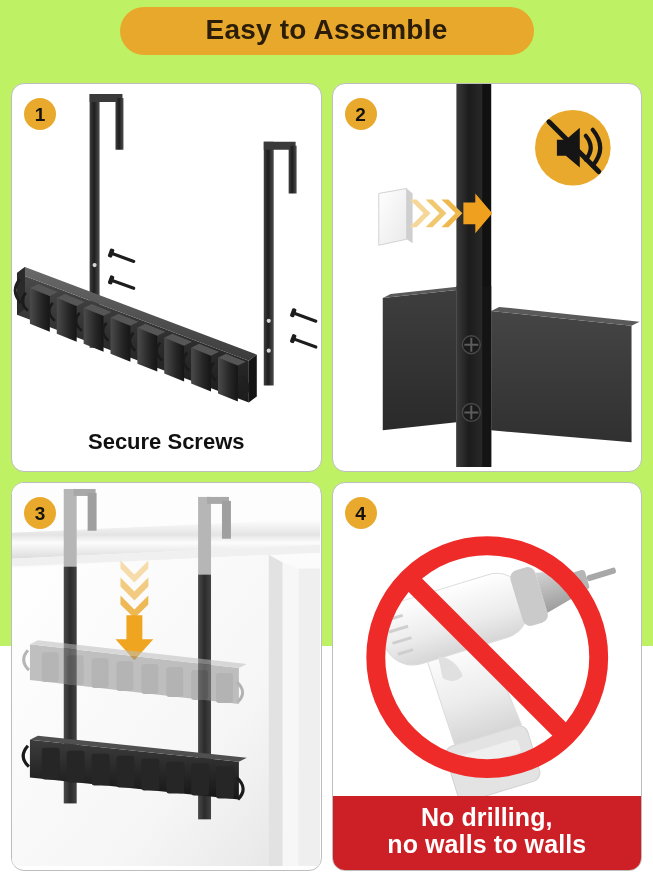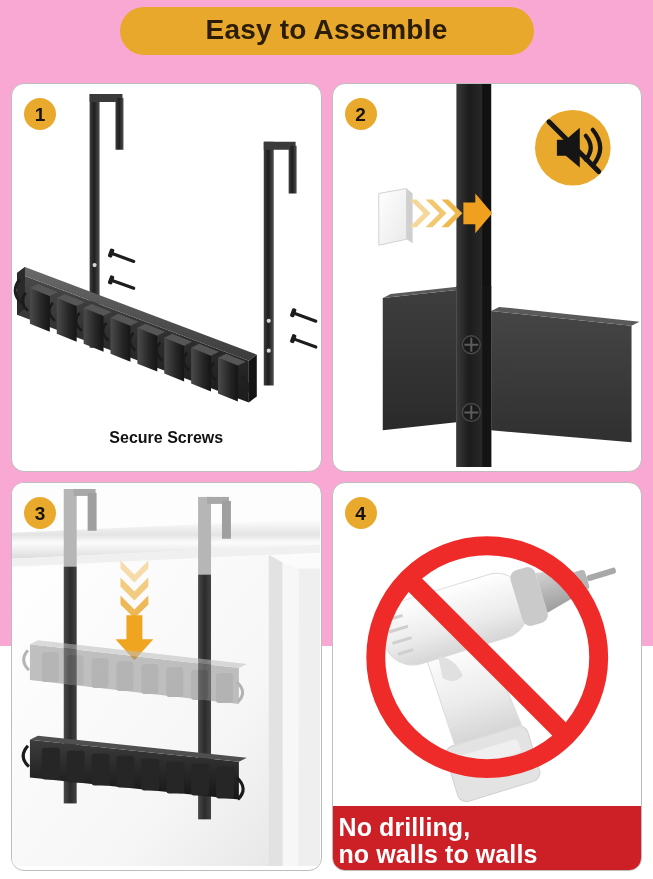--- a/index.html
+++ b/index.html
@@ -2,21 +2,21 @@
 <html><head>
 <meta charset="utf-8">
 <style>
   * { box-sizing: border-box; margin: 0; padding: 0; }
   html, body {
     width: 653px; height: 879px;
     background: #ffffff;
     font-family: "Liberation Sans", sans-serif;
     overflow: hidden;
   }
-  #root { position: relative; width: 653px; height: 646px; background:#f9a8d4; }
+  #root { position: relative; width: 653px; height: 646px; background:#bef264; }
 
   
   .header-wrap {
     position: absolute; left: 0; top: 7px; width: 653px;
     display: flex; justify-content: center;
   }
   .header-pill {
     background: #E8A82C;
     border-radius: 30px;
     padding: 7px 44px 9px 44px;
@@ -52,27 +52,27 @@
     z-index: 40;
   }
   .badge span { font-size: 19px; font-weight: bold; color: #171310; line-height: 1; }
 
   
   .scene { position: absolute; inset: 0; }
 
   
   .caption {
     position: absolute; left: 0; width: 100%; text-align: center;
-    font-size: 16px; font-weight: bold; color: #111;
+    font-size: 22px; font-weight: bold; color: #111;
   }
 
   
   .red-banner {
     position: absolute; left: 0; bottom: 0; width: 100%;
-    background: #CC2026; padding: 8px 6px 2px 6px; text-align: left;
+    background: #CC2026; padding: 8px 6px 12px 6px; text-align: center;
   }
   .red-banner div {
     color: #fff; font-weight: bold; font-size: 25px; line-height: 1.08;
     letter-spacing: 0.1px;
   }
 
   svg { display:block; }
 </style>
 </head>
 <body>

